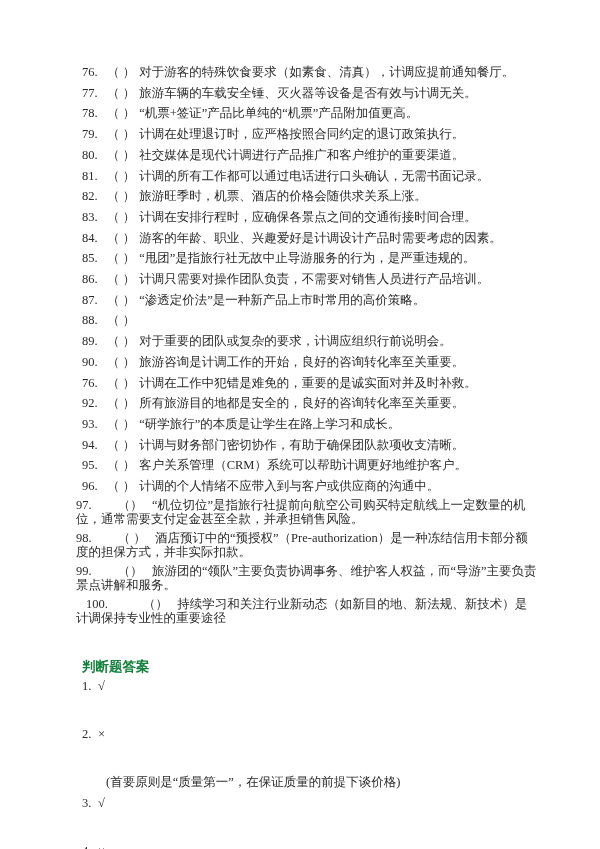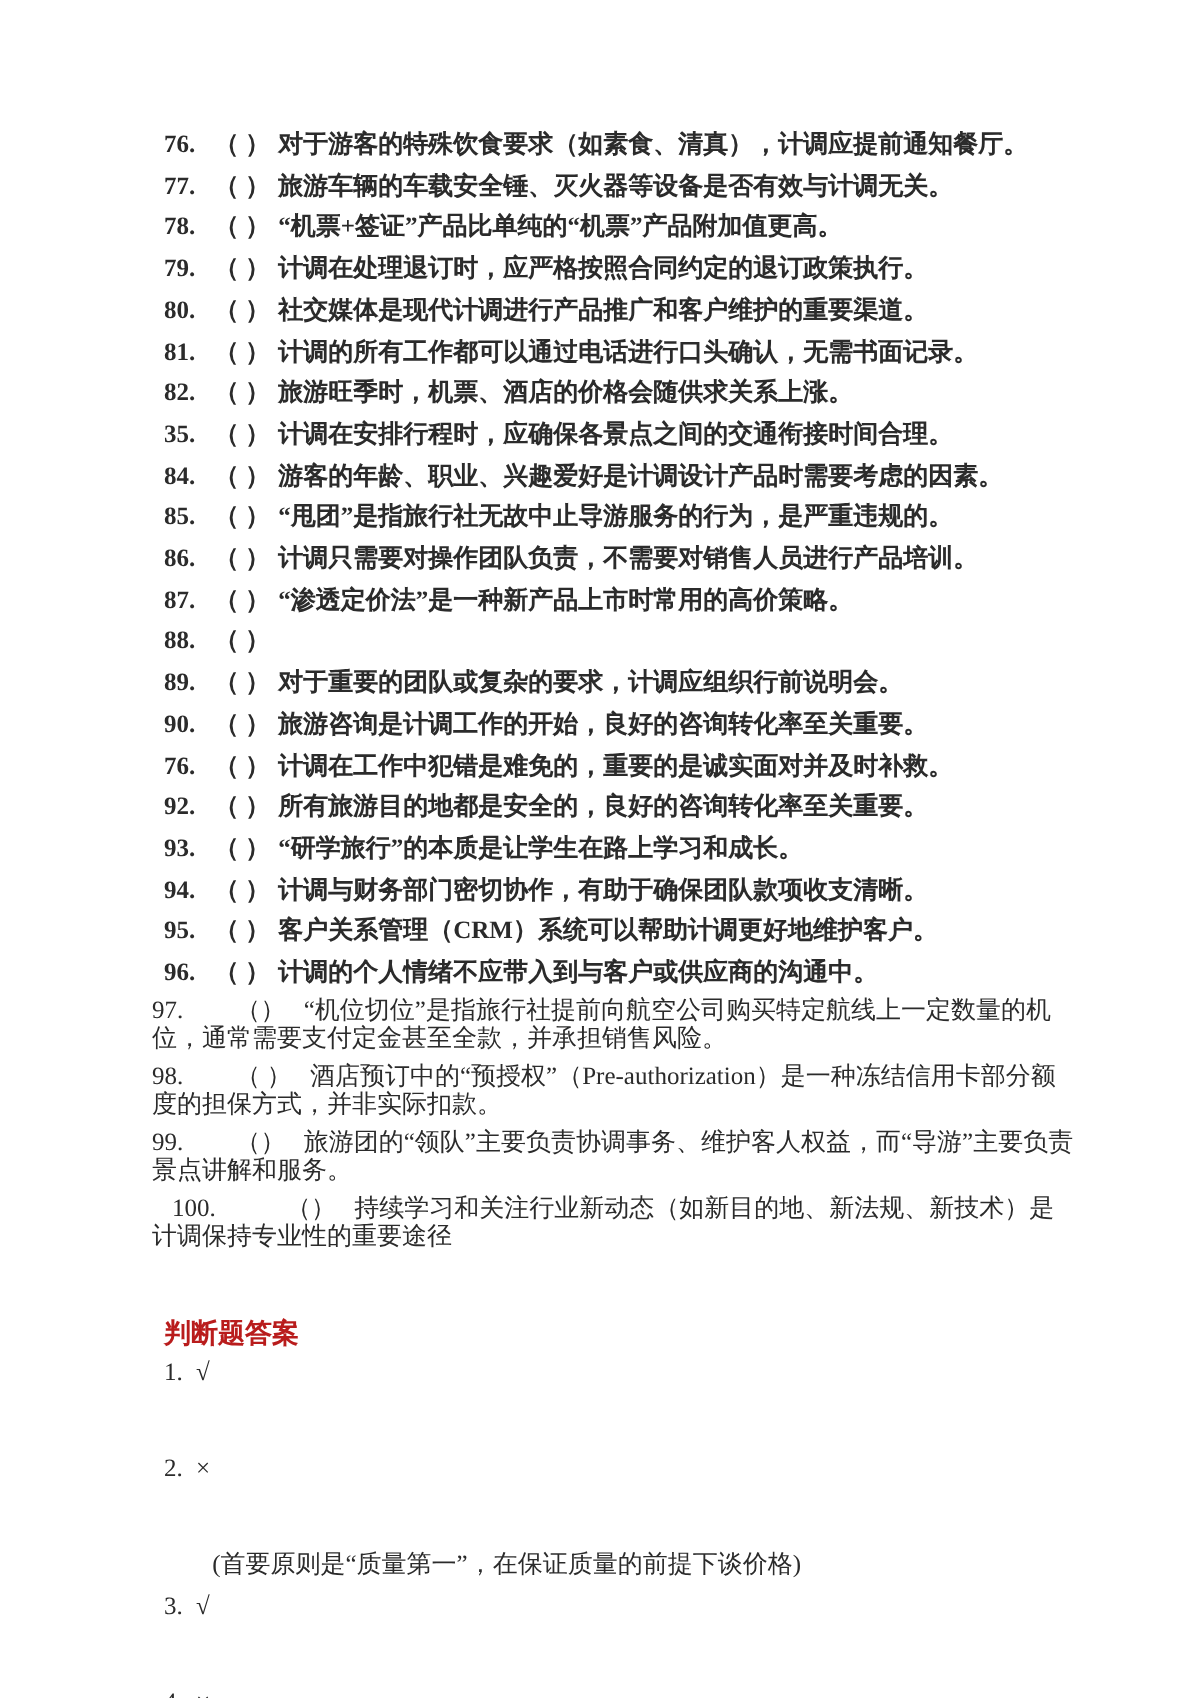--- a/index.html
+++ b/index.html
@@ -6,35 +6,35 @@
   body{
     width:600px;height:849px;overflow:hidden;
     background:#ffffff;color:#2b2b2b;
     font-family:"Liberation Serif","DejaVu Serif",serif;
     font-size:12.5px;
   }
   .page{padding:62px 58px 0 76px;width:462px;}
 
   
   .q-list{}
-  .q-row{display:flex;line-height:20.7px;font-weight:bold;}
+  .q-row{display:flex;line-height:20.7px;}
   .q-num{flex:none;width:25px;margin-left:6px;}
   .q-paren{flex:none;margin-right:4px;white-space:pre;}
   .q-text{flex:1 1 auto;}
 
   
   .q-paras{margin-top:1px;}
   .q-para{line-height:14.5px;margin:0 0 4px 0;}
   .p-num{margin-right:23px;}
   .p-paren{margin-right:6px;white-space:pre;}
   .q-para.wide-gap .p-num{margin-left:10px;margin-right:32px;}
 
   
   .ans-heading{
-    font-size:13.5px;font-weight:bold;color:#b91c1c;
+    font-size:13.5px;font-weight:bold;color:#15803d;
     margin:32px 0 0 6px;line-height:18px;
   }
   .a-list{}
   .a-row{display:flex;line-height:20.8px;}
   .a-num{flex:none;width:16px;margin-left:6px;}
   .a-mark{flex:none;margin-right:1px;}
   .a-note{flex:1 1 auto;margin-top:48px;}
 </style>
 </head>
 <body>
@@ -77,21 +77,21 @@
     <span class="q-text">计调的所有工作都可以通过电话进行口头确认，无需书面记录。</span>
   </div>
 
   <div class="q-row">
     <span class="q-num">82.</span>
     <span class="q-paren">（ ）</span>
     <span class="q-text">旅游旺季时，机票、酒店的价格会随供求关系上涨。</span>
   </div>
 
   <div class="q-row">
-    <span class="q-num">35.</span>
+    <span class="q-num">83.</span>
     <span class="q-paren">（ ）</span>
     <span class="q-text">计调在安排行程时，应确保各景点之间的交通衔接时间合理。</span>
   </div>
 
   <div class="q-row">
     <span class="q-num">84.</span>
     <span class="q-paren">（ ）</span>
     <span class="q-text">游客的年龄、职业、兴趣爱好是计调设计产品时需要考虑的因素。</span>
   </div>
 

